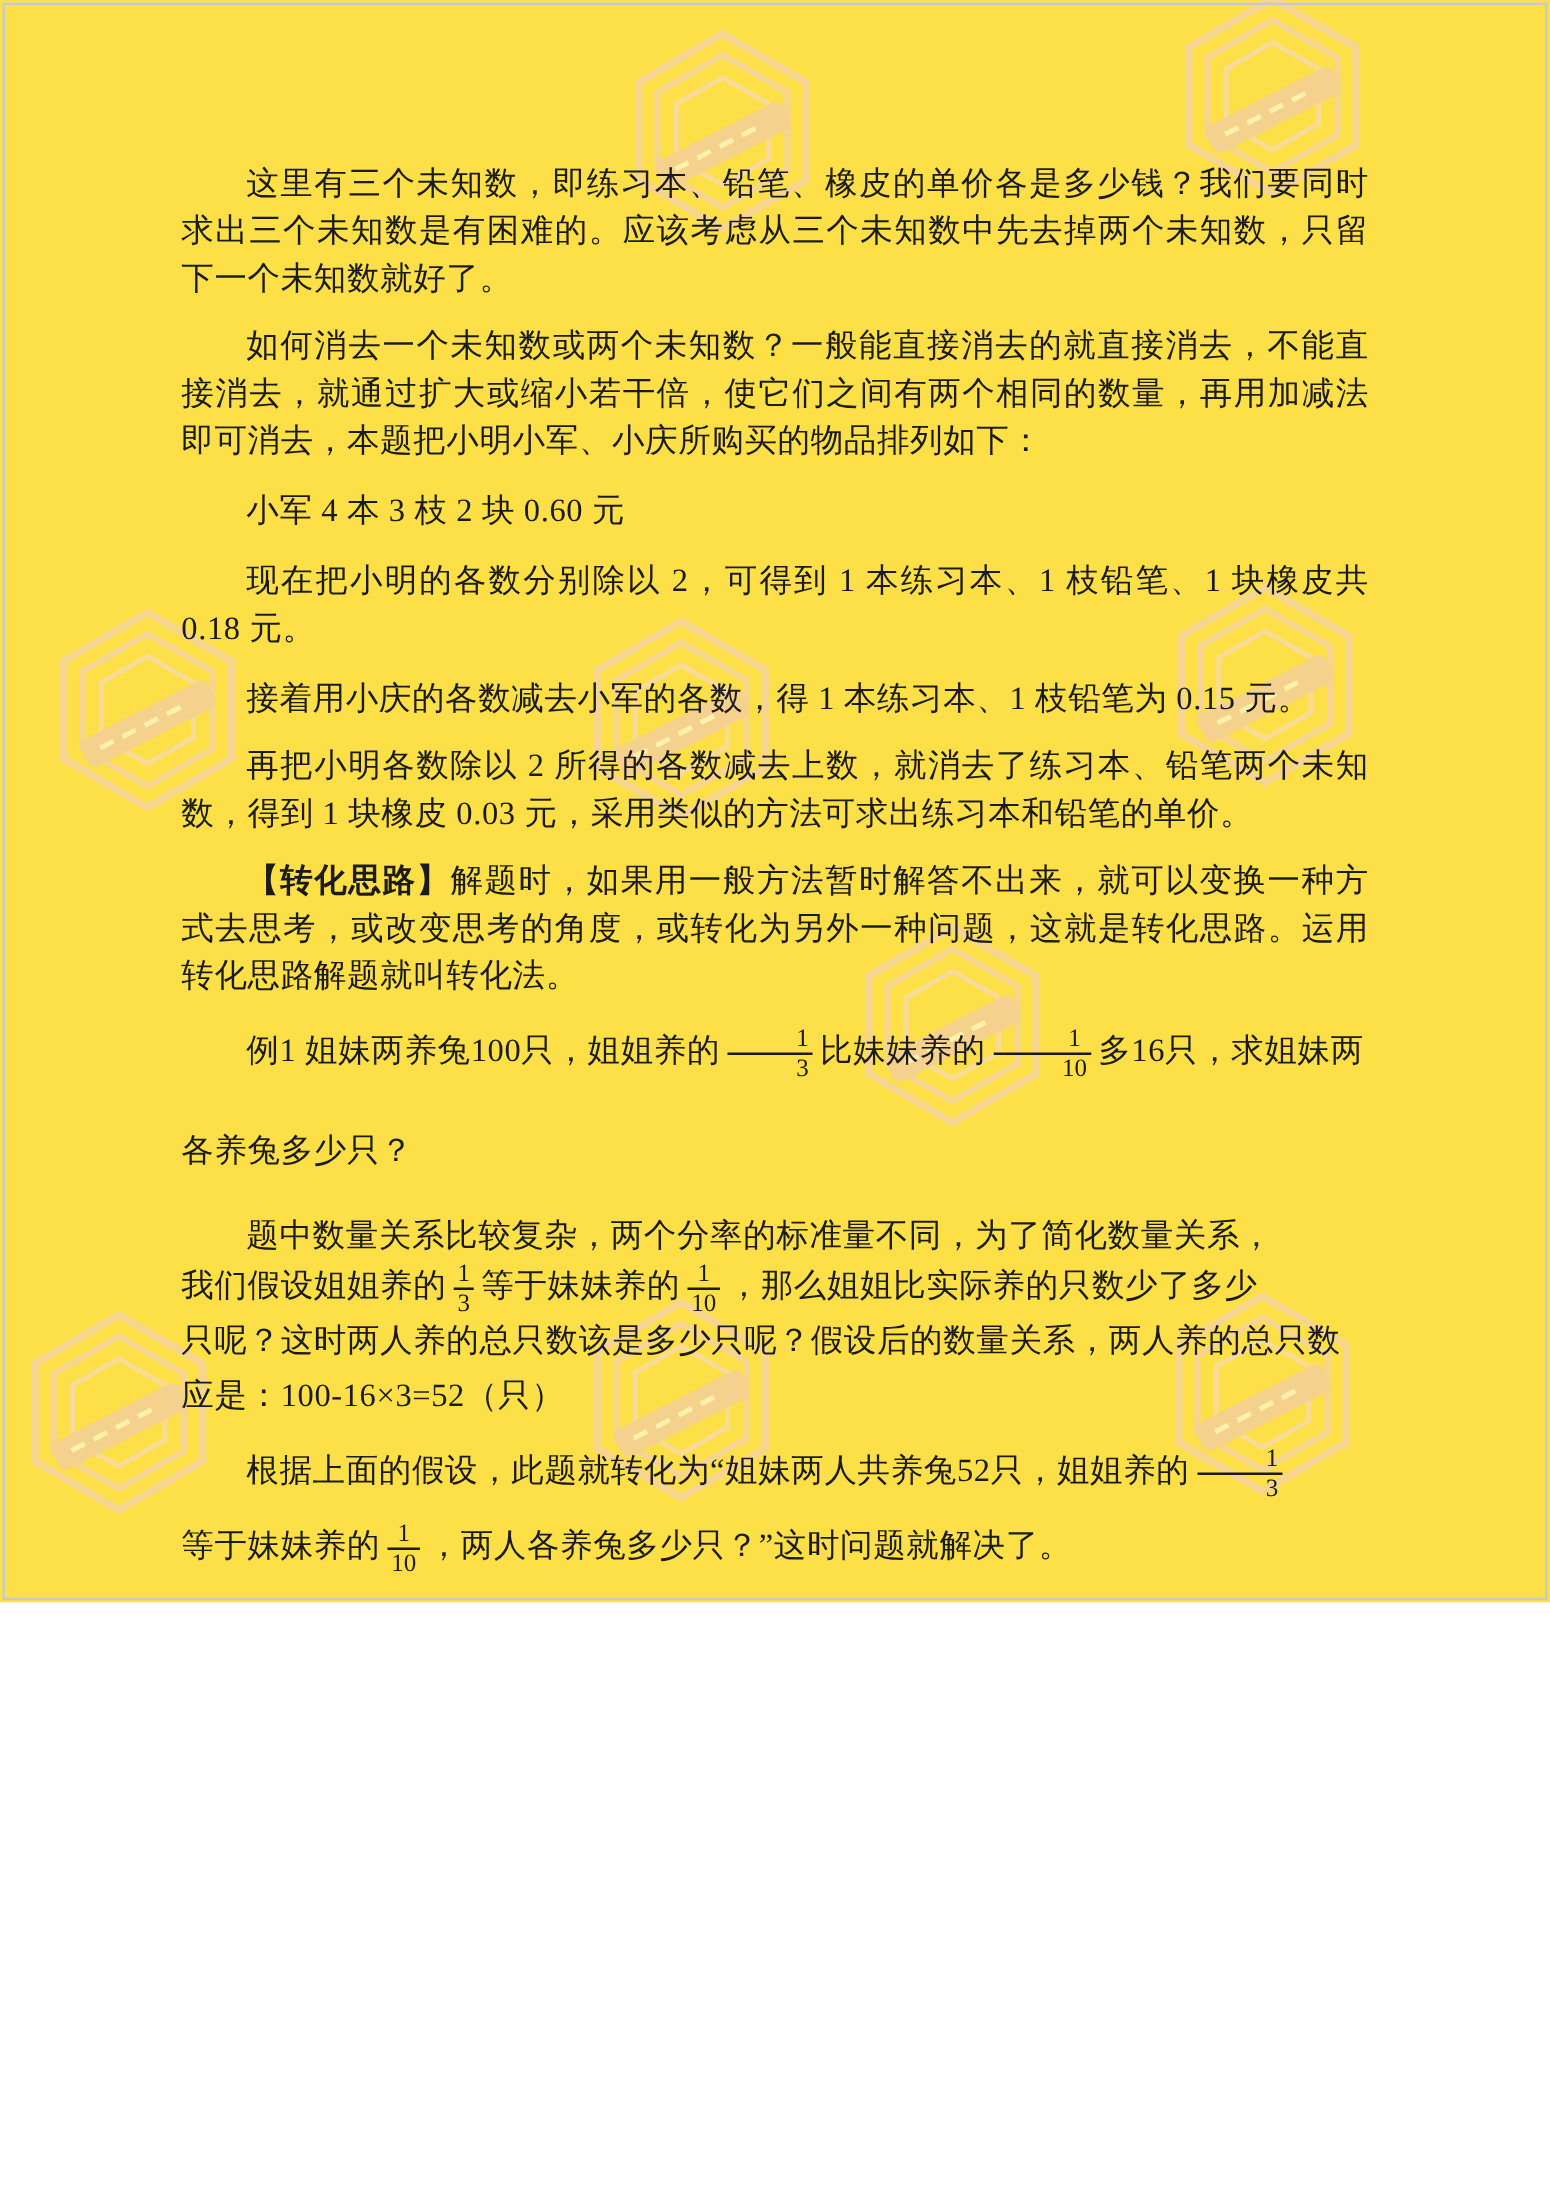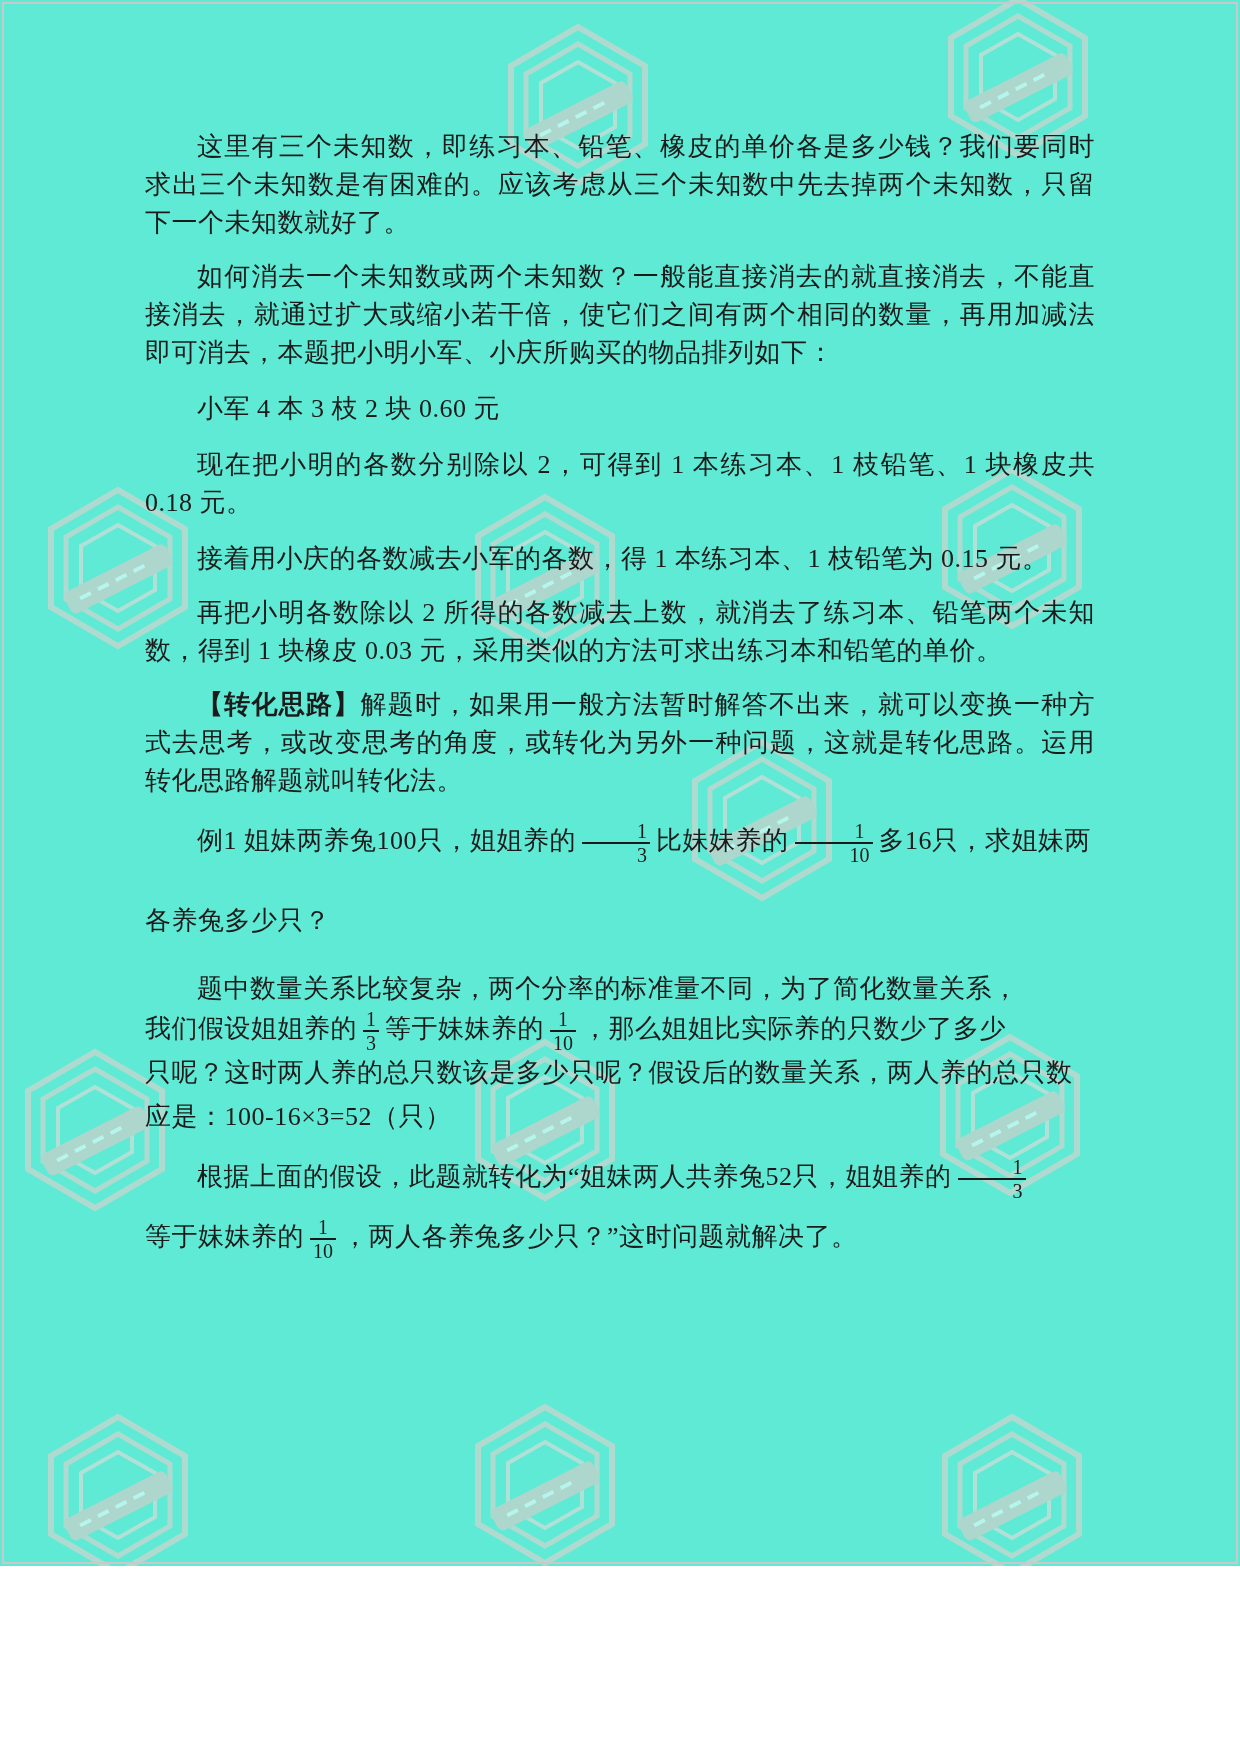--- a/index.html
+++ b/index.html
@@ -1,17 +1,17 @@
 <!DOCTYPE html>
 <html><head>
 <meta charset="utf-8">
 <style>
   html,body{margin:0;padding:0;background:#ffffff;}
   .page{
-    position:relative;width:1240px;height:1566px;background:#5eead4;overflow:hidden;
+    position:relative;width:1240px;height:1282px;background:#fde047;overflow:hidden;
     font-family:"Liberation Serif","DejaVu Serif",serif;color:#1b1b1b;
   }
   .frame{position:absolute;inset:2px;border:2px solid #c9c9c9;pointer-events:none;}
   .wm{position:absolute;opacity:0.55;pointer-events:none;}
   .content{position:absolute;left:145px;top:0;width:950px;padding-top:128px;}
   .content p{margin:0;font-size:26px;line-height:38px;letter-spacing:0.5px;}
   .just{text-align:justify;}
   .ind{text-indent:52px;}
   .b{font-weight:bold;}
   .frac{

